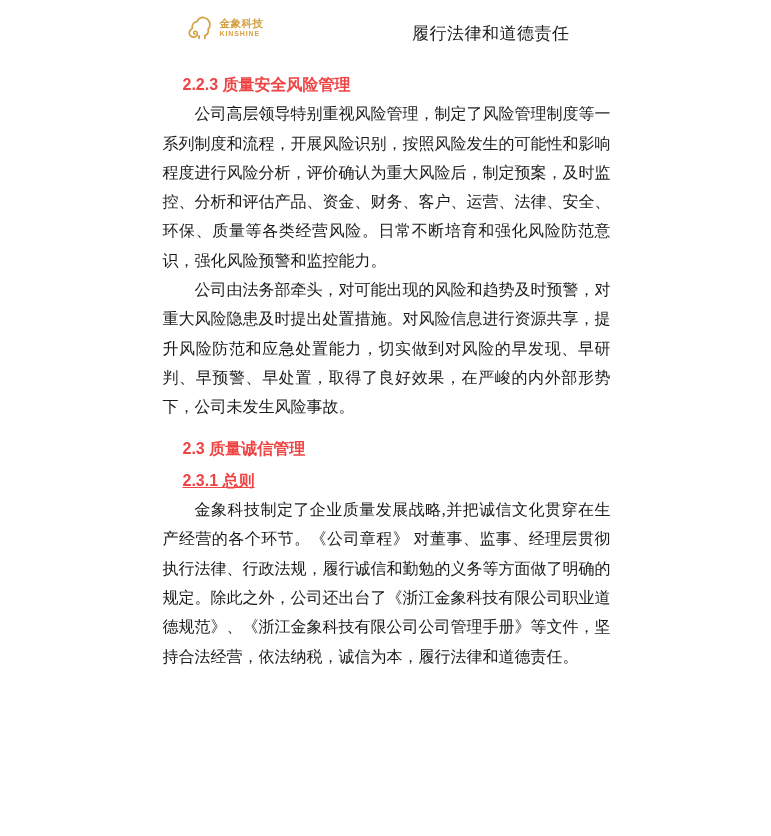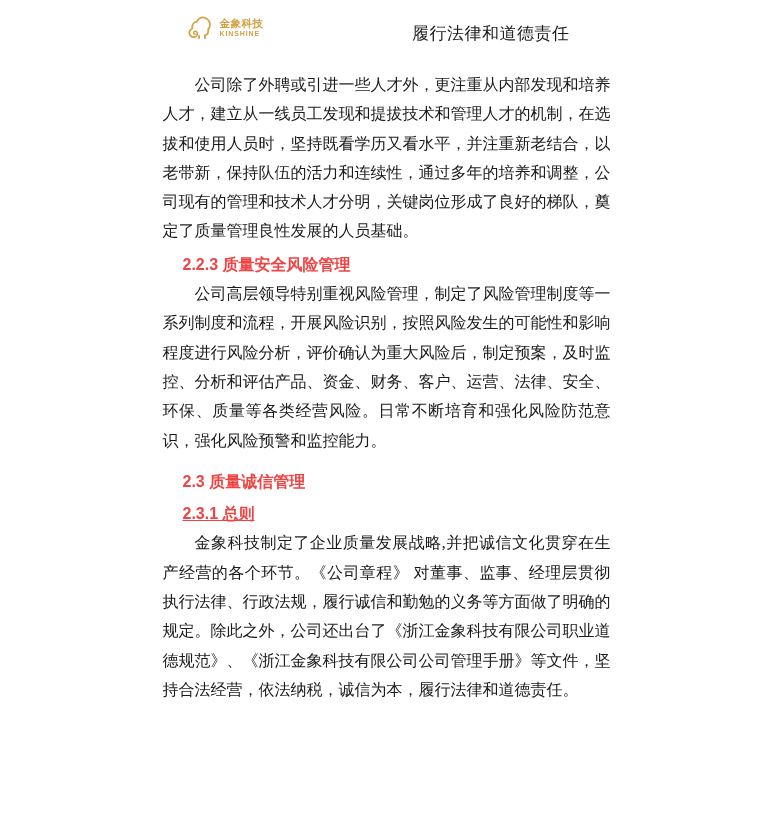--- a/index.html
+++ b/index.html
@@ -85,21 +85,21 @@
       </svg>
       <div class="logo-text">
         <span class="logo-cn">金象科技</span>
         <span class="logo-en">KINSHINE</span>
       </div>
     </div>
     <div class="header-company">履行法律和道德责任</div>
   </header>
 
   <main class="doc-body">
-    <p class="para">公司除了外聘或引进一些人才外，更注重从内部发现和培养人才，建立从一线员工发现和提拔技术和管理人才的机制，在选拔和使用人员时，坚持既看学历又看水平，并注重新老结合，以老带新，保持队伍的活力和连续性，通过多年的培养和调整，公司现有的管理和技术人才分明，关键岗位形成了良好的梯队，奠定了质量管理良性发展的人员基础。</p>
     <h3 class="heading mt-a">2.2.3 质量安全风险管理</h3>
     <p class="para">公司高层领导特别重视风险管理，制定了风险管理制度等一系列制度和流程，开展风险识别，按照风险发生的可能性和影响程度进行风险分析，评价确认为重大风险后，制定预案，及时监控、分析和评估产品、资金、财务、客户、运营、法律、安全、环保、质量等各类经营风险。日常不断培育和强化风险防范意识，强化风险预警和监控能力。</p>
+    <p class="para">公司由法务部牵头，对可能出现的风险和趋势及时预警，对重大风险隐患及时提出处置措施。对风险信息进行资源共享，提升风险防范和应急处置能力，切实做到对风险的早发现、早研判、早预警、早处置，取得了良好效果，在严峻的内外部形势下，公司未发生风险事故。</p>
     <h3 class="heading mt-b">2.3 质量诚信管理</h3>
     <h3 class="heading mt-c">2.3.1 总则</h3>
     <p class="para">金象科技制定了企业质量发展战略,并把诚信文化贯穿在生产经营的各个环节。《公司章程》 对董事、监事、经理层贯彻执行法律、行政法规，履行诚信和勤勉的义务等方面做了明确的规定。除此之外，公司还出台了《浙江金象科技有限公司职业道德规范》、《浙江金象科技有限公司公司管理手册》等文件，坚持合法经营，依法纳税，诚信为本，履行法律和道德责任。</p>
   </main>
 
 </div>
 
 </body></html>

